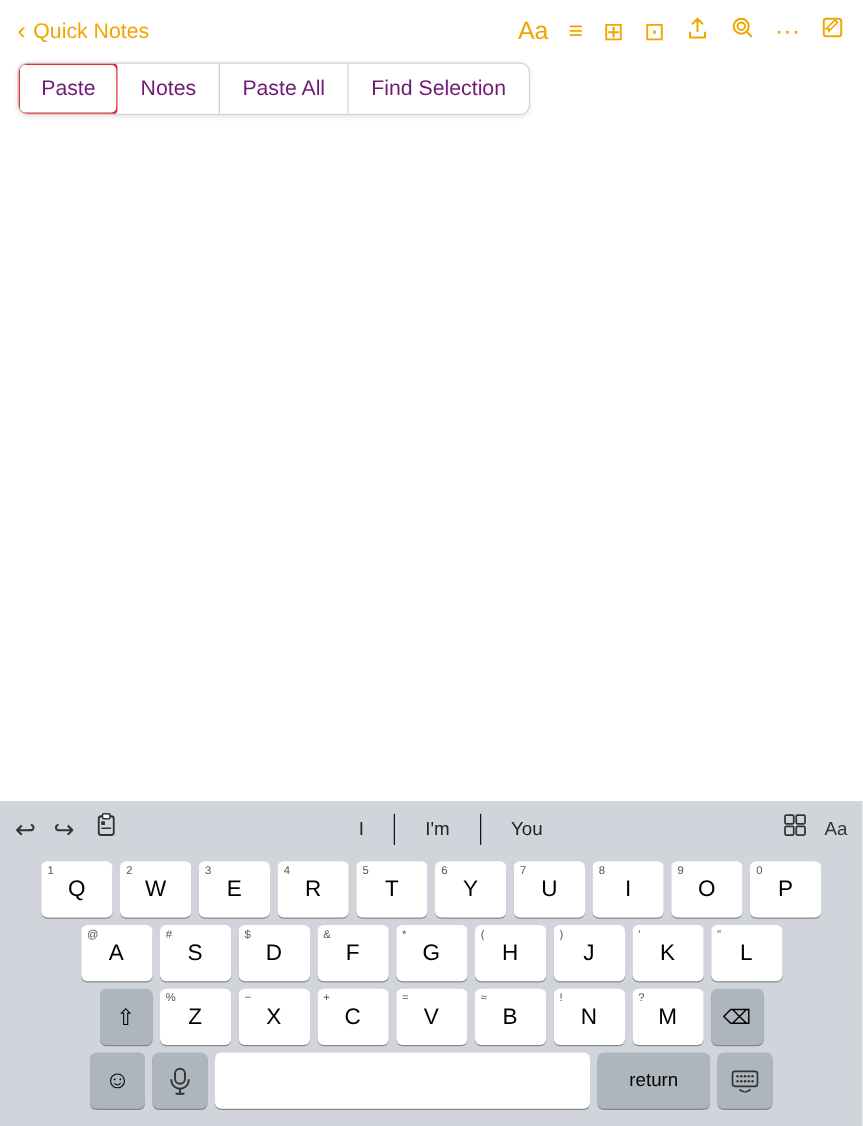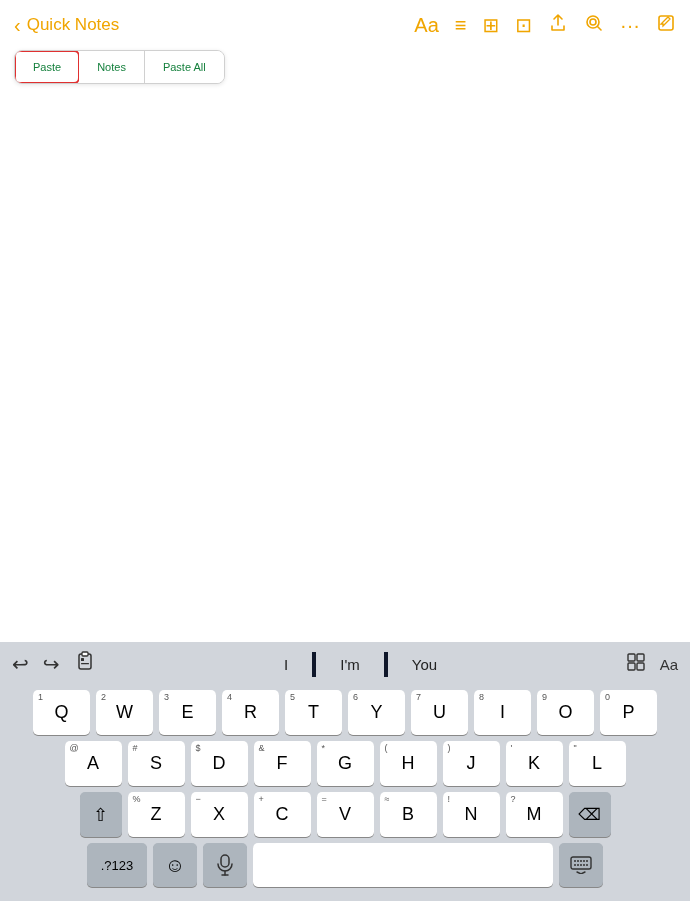--- a/index.html
+++ b/index.html
@@ -54,22 +54,22 @@
       border: 1px solid #d0d0d0;
       border-radius: 8px;
       margin: 0 14px 6px 14px;
       background: #fff;
       overflow: hidden;
       width: fit-content;
       box-shadow: 0 1px 4px rgba(0,0,0,0.1);
     }
     .context-menu-item {
       padding: 10px 18px;
-      font-size: 11px;
-      color: #15803d;
+      font-size: 17px;
+      color: #701a75;
       cursor: pointer;
       white-space: nowrap;
       border-right: 1px solid #d0d0d0;
       background: #fff;
     }
     .context-menu-item:last-child {
       border-right: none;
     }
     .context-menu-item.highlighted {
       border: 2px solid #e03030;
@@ -117,21 +117,21 @@
       display: flex;
       align-items: center;
       gap: 0;
       flex: 1;
       justify-content: center;
     }
     .toolbar-suggestion {
       padding: 4px 24px;
       font-size: 15px;
       color: #222;
-      border-left: 4px solid #0f172a;
+      border-left: 1px solid #0f172a;
     }
     .toolbar-suggestion:first-child {
       border-left: none;
     }
     .toolbar-right {
       display: flex;
       align-items: center;
       gap: 14px;
     }
 
@@ -227,20 +227,21 @@
         <path d="M7 13l2-2 5-5-2-2-5 5-2 2h2z" stroke="#f0a500" stroke-width="1.3" fill="none"></path>
       </svg>
     </span>
   </div>
 </div>
 
 <div class="context-menu">
   <div class="context-menu-item highlighted">Paste</div>
   <div class="context-menu-item">Notes</div>
   <div class="context-menu-item">Paste All</div>
+  <div class="context-menu-item">Find Selection</div>
 </div>
 
 <div class="note-area" style="height: 430px;"></div>
 
 <div class="keyboard-container">
 
   <div class="keyboard-toolbar">
     <div class="toolbar-left">
       <span class="toolbar-icon">↩</span>
       <span class="toolbar-icon">↪</span>
@@ -304,31 +305,31 @@
       <div class="key key-x"><span class="key-small-label">−</span>X</div>
       <div class="key key-c"><span class="key-small-label">+</span>C</div>
       <div class="key key-v"><span class="key-small-label">=</span>V</div>
       <div class="key key-b"><span class="key-small-label">≈</span>B</div>
       <div class="key key-n"><span class="key-small-label">!</span>N</div>
       <div class="key key-m"><span class="key-small-label">?</span>M</div>
       <div class="key dark key-backspace" style="width:42px; font-size:16px;">⌫</div>
     </div>
 
     <div class="key-row" style="align-items: stretch;">
-      <div class="key dark action-key key-num" style="width:60px; font-size:13px; min-height:44px;">.?123</div>
       <div class="key dark action-key key-emoji" style="width:44px; font-size:20px; min-height:44px;">☺</div>
       <div class="key dark action-key key-mic" style="width:44px; min-height:44px;">
         <svg width="18" height="22" viewBox="0 0 18 22" fill="none">
           <rect x="5" y="1" width="8" height="12" rx="4" stroke="#333" stroke-width="1.5"></rect>
           <path d="M2 10c0 3.866 3.134 7 7 7s7-3.134 7-7" stroke="#333" stroke-width="1.5" stroke-linecap="round"></path>
           <line x1="9" y1="17" x2="9" y2="21" stroke="#333" stroke-width="1.5" stroke-linecap="round"></line>
           <line x1="6" y1="21" x2="12" y2="21" stroke="#333" stroke-width="1.5" stroke-linecap="round"></line>
         </svg>
       </div>
       <div class="key space-key" style="flex:1; max-width:300px; font-size:15px; min-height:44px;"></div>
+      <div class="key dark action-key key-return" style="width:90px; font-size:15px; min-height:44px;">return</div>
       <div class="key dark action-key key-keyboard" style="width:44px; min-height:44px;">
         <svg width="22" height="18" viewBox="0 0 22 18" fill="none">
           <rect x="1" y="1" width="20" height="12" rx="2" stroke="#333" stroke-width="1.4"></rect>
           <line x1="5" y1="5" x2="5" y2="5" stroke="#333" stroke-width="2" stroke-linecap="round"></line>
           <line x1="8" y1="5" x2="8" y2="5" stroke="#333" stroke-width="2" stroke-linecap="round"></line>
           <line x1="11" y1="5" x2="11" y2="5" stroke="#333" stroke-width="2" stroke-linecap="round"></line>
           <line x1="14" y1="5" x2="14" y2="5" stroke="#333" stroke-width="2" stroke-linecap="round"></line>
           <line x1="17" y1="5" x2="17" y2="5" stroke="#333" stroke-width="2" stroke-linecap="round"></line>
           <line x1="5" y1="9" x2="5" y2="9" stroke="#333" stroke-width="2" stroke-linecap="round"></line>
           <line x1="8" y1="9" x2="8" y2="9" stroke="#333" stroke-width="2" stroke-linecap="round"></line>

